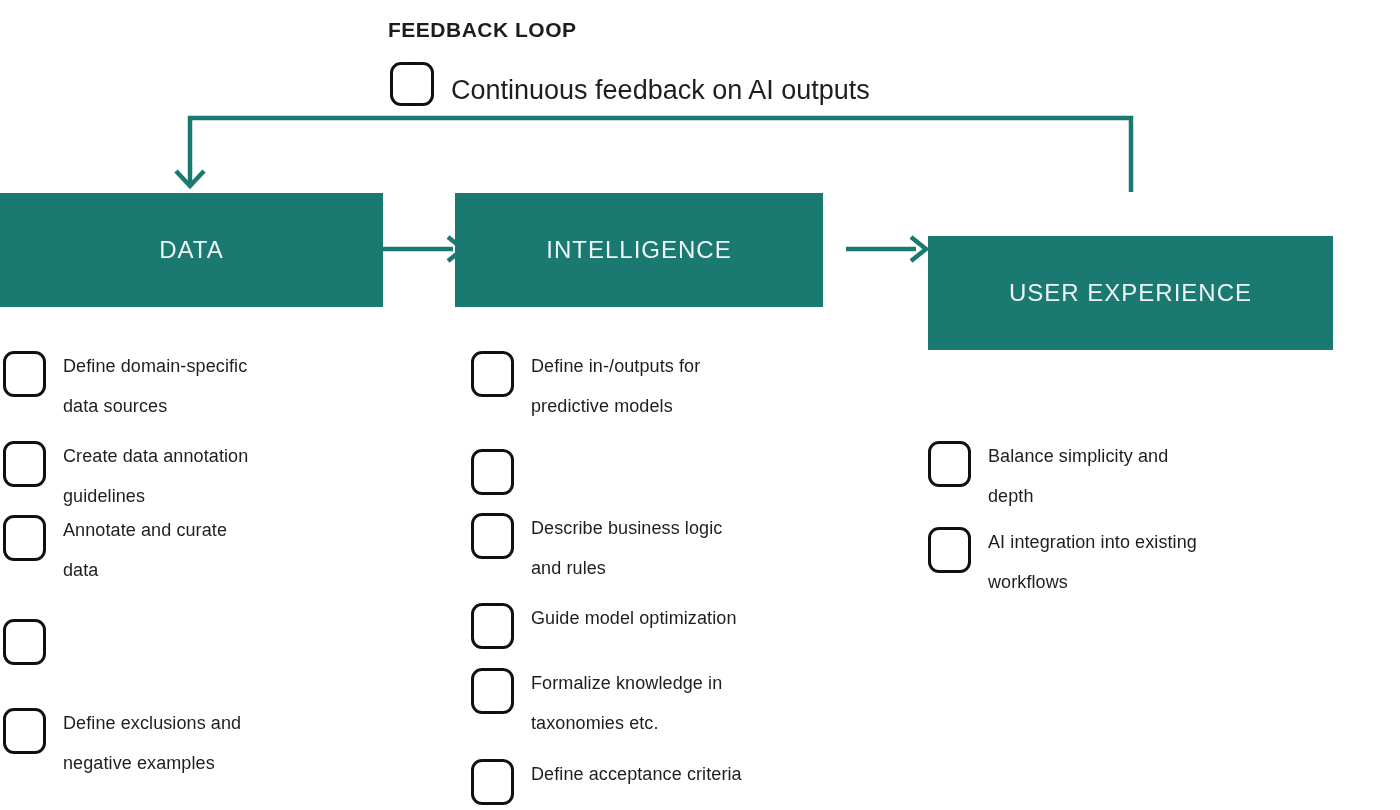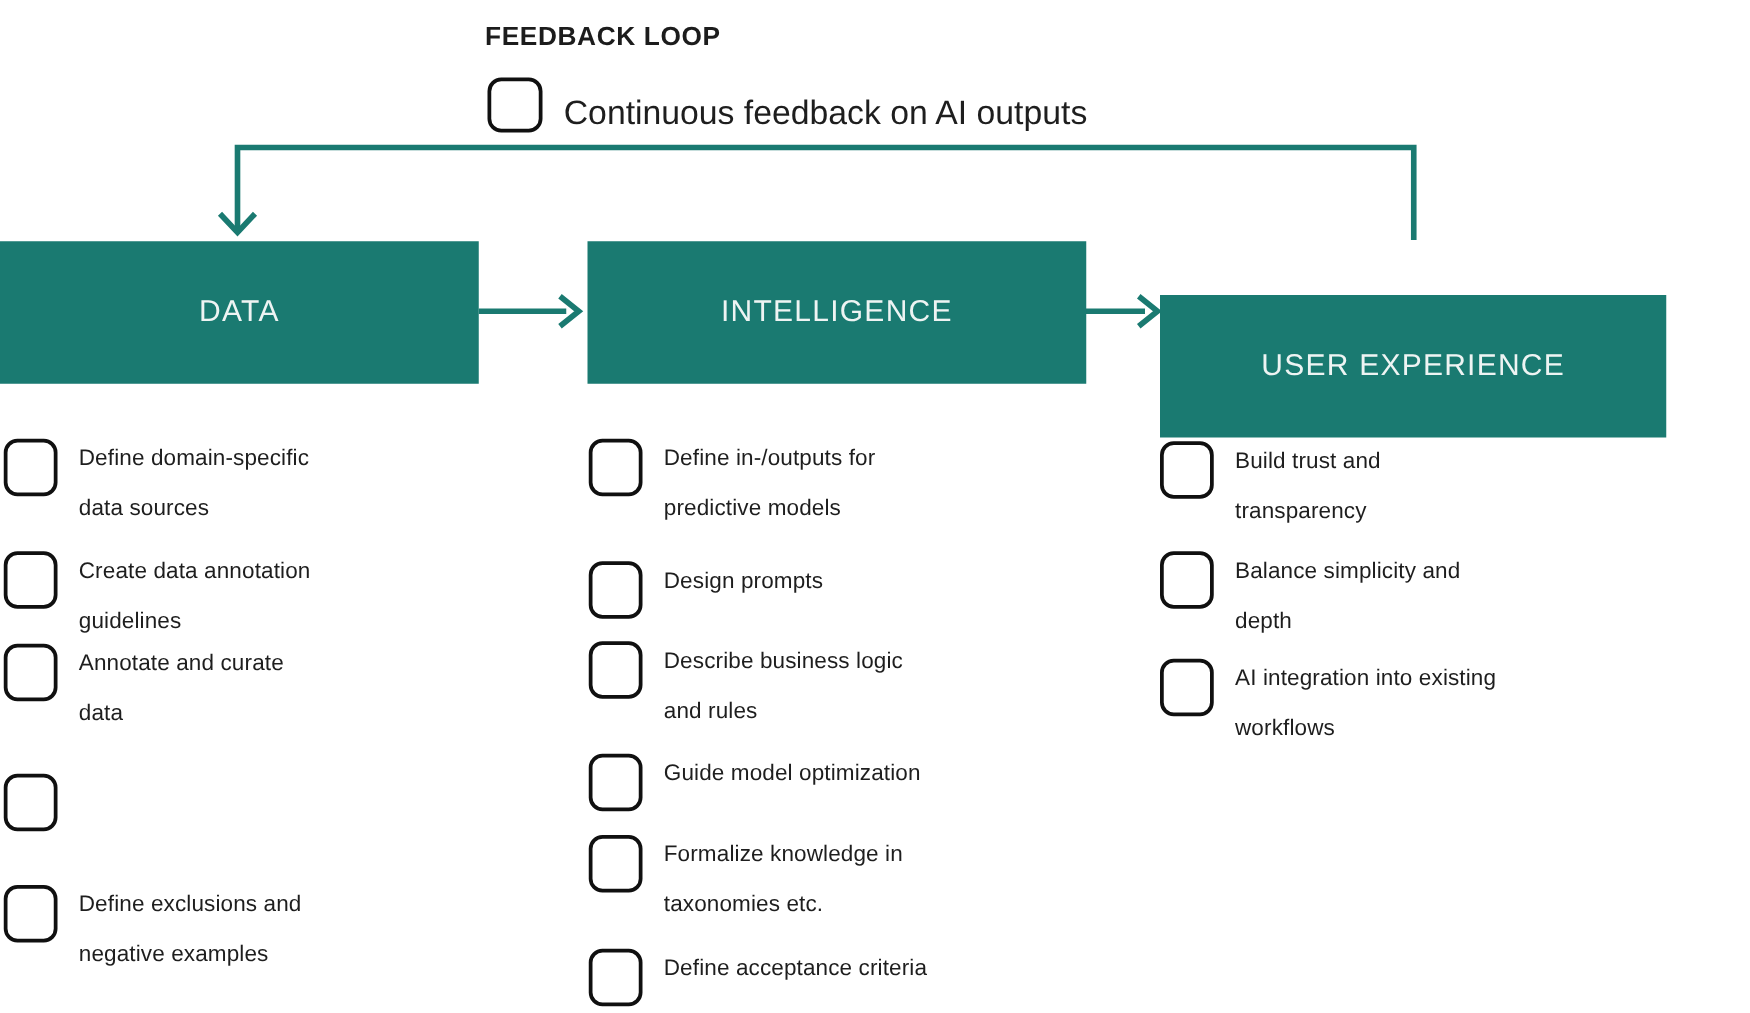--- a/index.html
+++ b/index.html
@@ -16,21 +16,21 @@
   .fl-cb{width:38px;height:38px;border:3.5px solid #101010;border-radius:11px;background:#fff;flex:none;}
   .fl-label{margin-left:17px;font-size:27px;color:#1e1e1e;white-space:nowrap;margin-top:12px;}
   
   .stage{
     top:193px;height:114px;background:#1a7a71;display:flex;align-items:center;justify-content:center;
   }
   .stage-label{
     color:#eef4f3;font-size:24px;letter-spacing:1px;font-weight:400;white-space:nowrap;
   }
   #stage-data{left:0;width:383px;}
-  #stage-intel{left:470px;width:399px;}
+  #stage-intel{left:455px;width:368px;}
   #stage-ux{left:928px;width:405px;margin-top:43px;}
   
   svg.conn{left:0;top:0;pointer-events:none;}
   
   .item{position:absolute;display:flex;align-items:flex-start;}
   .cb{
     width:37px;height:40px;border:3.5px solid #101010;border-radius:11px;background:#fff;
     flex:none;margin-top:5px;
   }
   .lbl{
@@ -95,46 +95,40 @@
 negative examples</span>
   </div>
 
   <div class="item" style="left:471px;top:346px">
     <span class="cb"></span>
     <span class="lbl">Define in-/outputs for
 predictive models</span>
   </div>
   <div class="item" style="left:471px;top:444px">
     <span class="cb"></span>
-    <span class="lbl">Design prompts</span>
   </div>
   <div class="item" style="left:471px;top:508px">
     <span class="cb"></span>
     <span class="lbl">Describe business logic
 and rules</span>
   </div>
   <div class="item" style="left:471px;top:598px">
     <span class="cb"></span>
     <span class="lbl">Guide model optimization</span>
   </div>
   <div class="item" style="left:471px;top:663px">
     <span class="cb"></span>
     <span class="lbl">Formalize knowledge in
 taxonomies etc.</span>
   </div>
   <div class="item" style="left:471px;top:754px">
     <span class="cb"></span>
     <span class="lbl">Define acceptance criteria</span>
   </div>
 
-  <div class="item" style="left:928px;top:348px">
-    <span class="cb"></span>
-    <span class="lbl">Build trust and
-transparency</span>
-  </div>
   <div class="item" style="left:928px;top:436px">
     <span class="cb"></span>
     <span class="lbl">Balance simplicity and
 depth</span>
   </div>
   <div class="item" style="left:928px;top:522px">
     <span class="cb"></span>
     <span class="lbl">AI integration into existing
 workflows</span>
   </div>

